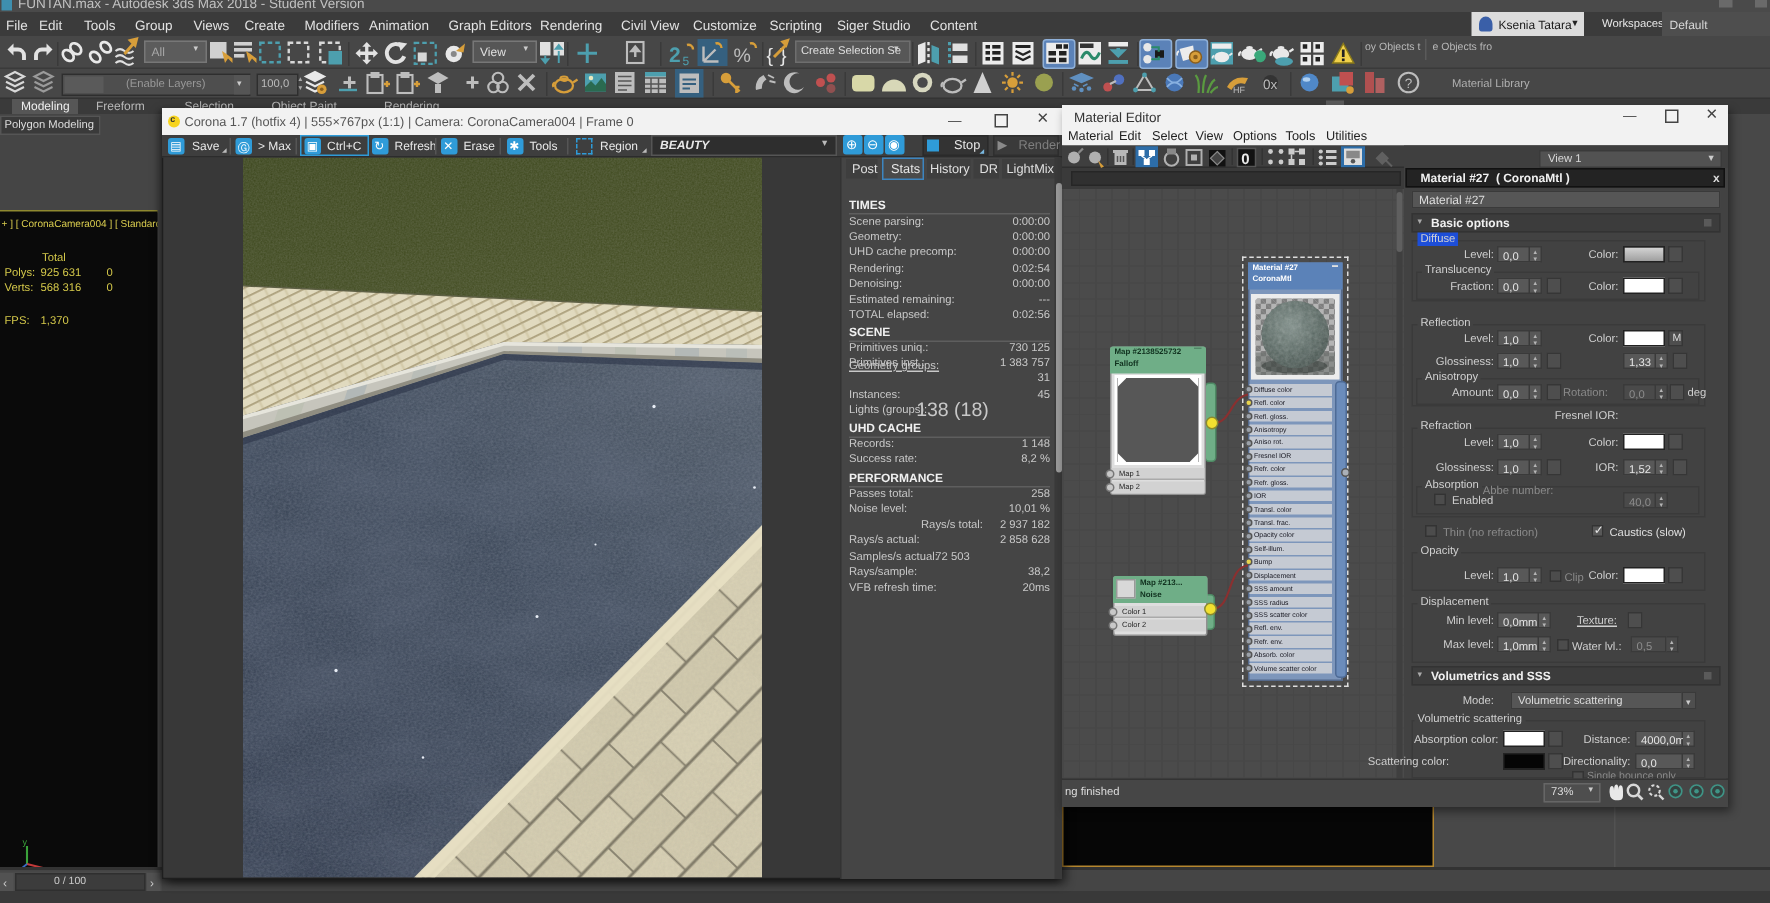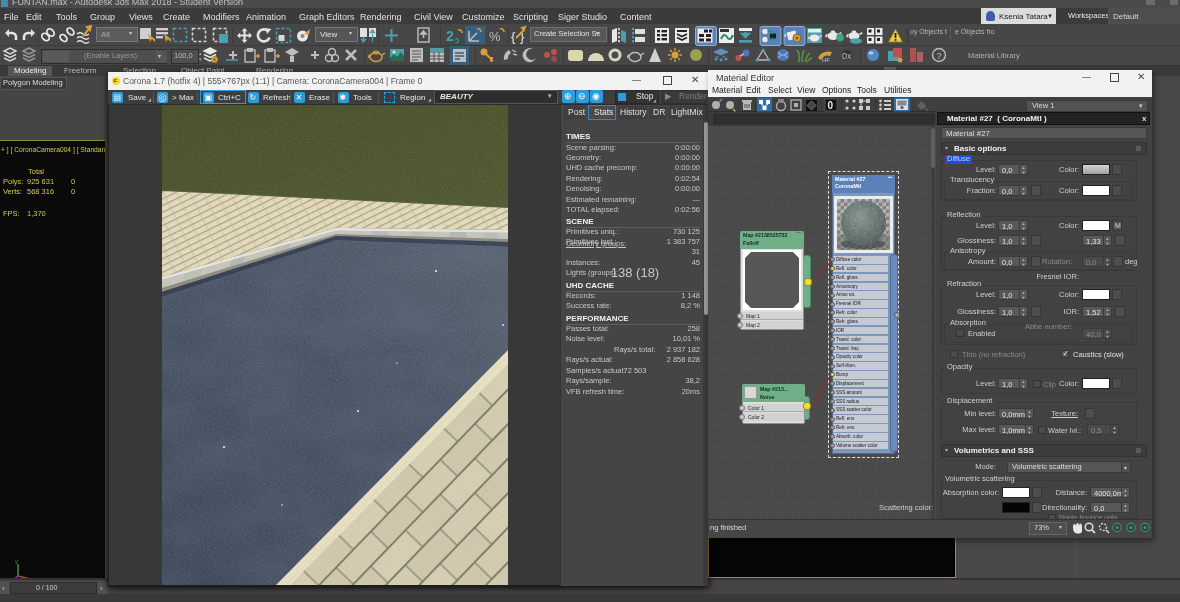--- a/index.html
+++ b/index.html
@@ -1083,21 +1083,21 @@
   </div>
 <div style="position:absolute;left:1104px;top:306px;width:8px;height:11px;background:#585858;border:1px solid #3a3a3a;border-left:none;">
     <div style="position:absolute;left:1.5px;top:0px;font-size:4px;color:#b5b5b5;">▲</div>
     <div style="position:absolute;left:1.5px;top:5px;font-size:4px;color:#b5b5b5;">▼</div>
   </div>
 <div style="position:absolute;left:1115px;top:306px;width:10px;height:11px;background:#4e4e4e;border:1px solid #363636;"></div>
 <div style="position:absolute;left:944px;top:324px;width:189px;height:19px;border:1px solid #3a3a3a;"></div>
 <div style="position:absolute;left:948px;top:319px;font-size:7.5px;line-height:8.5px;color:#d0d0d0;white-space:nowrap;background:#424242;padding:0 2px;">Absorption</div>
 <div style="position:absolute;left:956px;top:329px;width:8px;height:8px;background:#4c4c4c;border:1px solid #333;"></div>
 <div style="position:absolute;left:968px;top:330px;font-size:7.5px;line-height:8.5px;color:#cfcfcf;white-space:nowrap;">Enabled</div>
-<div style="position:absolute;left:952px;top:323px;width:120px;text-align:right;font-size:7.5px;line-height:8.5px;color:#8a8a8a;white-space:nowrap;">Abbe number:</div>
+<div style="position:absolute;left:952px;top:323px;width:120px;text-align:center;font-size:7.5px;line-height:8.5px;color:#8a8a8a;white-space:nowrap;">Abbe number:</div>
 <div style="position:absolute;left:1082px;top:328px;width:22px;height:11px;background:#4a4a4a;border:1px solid #3a3a3a;">
     <div style="position:absolute;left:3px;top:1px;font-size:7.5px;color:#8c8c8c;white-space:nowrap;">40,0</div>
   </div>
 <div style="position:absolute;left:1104px;top:328px;width:8px;height:11px;background:#4a4a4a;border:1px solid #3a3a3a;border-left:none;">
     <div style="position:absolute;left:1.5px;top:0px;font-size:4px;color:#b5b5b5;">▲</div>
     <div style="position:absolute;left:1.5px;top:5px;font-size:4px;color:#b5b5b5;">▼</div>
   </div>
 <div style="position:absolute;left:950px;top:350px;width:8px;height:8px;background:#4c4c4c;border:1px solid #333;"></div>
 <div style="position:absolute;left:962px;top:351px;font-size:7.5px;line-height:8.5px;color:#8a8a8a;white-space:nowrap;">Thin (no refraction)</div>
 <div style="position:absolute;left:1061px;top:350px;width:8px;height:8px;background:#585858;border:1px solid #333;">
@@ -1164,21 +1164,21 @@
 <div style="position:absolute;left:1002px;top:487px;width:28px;height:11px;background:#ffffff;border:1px solid #222;"></div>
 <div style="position:absolute;left:1032px;top:487px;width:10px;height:11px;background:#4e4e4e;border:1px solid #363636;"></div>
 <div style="position:absolute;left:967px;top:489px;width:120px;text-align:right;font-size:7.5px;line-height:8.5px;color:#cfcfcf;white-space:nowrap;">Distance:</div>
 <div style="position:absolute;left:1090px;top:487px;width:32px;height:11px;background:#585858;border:1px solid #3a3a3a;">
     <div style="position:absolute;left:3px;top:1px;font-size:7.5px;color:#e4e4e4;white-space:nowrap;">4000,0m</div>
   </div>
 <div style="position:absolute;left:1122px;top:487px;width:8px;height:11px;background:#585858;border:1px solid #3a3a3a;border-left:none;">
     <div style="position:absolute;left:1.5px;top:0px;font-size:4px;color:#b5b5b5;">▲</div>
     <div style="position:absolute;left:1.5px;top:5px;font-size:4px;color:#b5b5b5;">▼</div>
   </div>
-<div style="position:absolute;left:879px;top:504px;width:120px;text-align:left;font-size:7.5px;line-height:8.5px;color:#cfcfcf;white-space:nowrap;">Scattering color:</div>
+<div style="position:absolute;left:879px;top:504px;width:120px;text-align:center;font-size:7.5px;line-height:8.5px;color:#cfcfcf;white-space:nowrap;">Scattering color:</div>
 <div style="position:absolute;left:1002px;top:502px;width:28px;height:11px;background:#050505;border:1px solid #222;"></div>
 <div style="position:absolute;left:1032px;top:502px;width:10px;height:11px;background:#4e4e4e;border:1px solid #363636;"></div>
 <div style="position:absolute;left:967px;top:504px;width:120px;text-align:right;font-size:7.5px;line-height:8.5px;color:#cfcfcf;white-space:nowrap;">Directionality:</div>
 <div style="position:absolute;left:1090px;top:502px;width:32px;height:11px;background:#585858;border:1px solid #3a3a3a;">
     <div style="position:absolute;left:3px;top:1px;font-size:7.5px;color:#e4e4e4;white-space:nowrap;">0,0</div>
   </div>
 <div style="position:absolute;left:1122px;top:502px;width:8px;height:11px;background:#585858;border:1px solid #3a3a3a;border-left:none;">
     <div style="position:absolute;left:1.5px;top:0px;font-size:4px;color:#b5b5b5;">▲</div>
     <div style="position:absolute;left:1.5px;top:5px;font-size:4px;color:#b5b5b5;">▼</div>
   </div>

